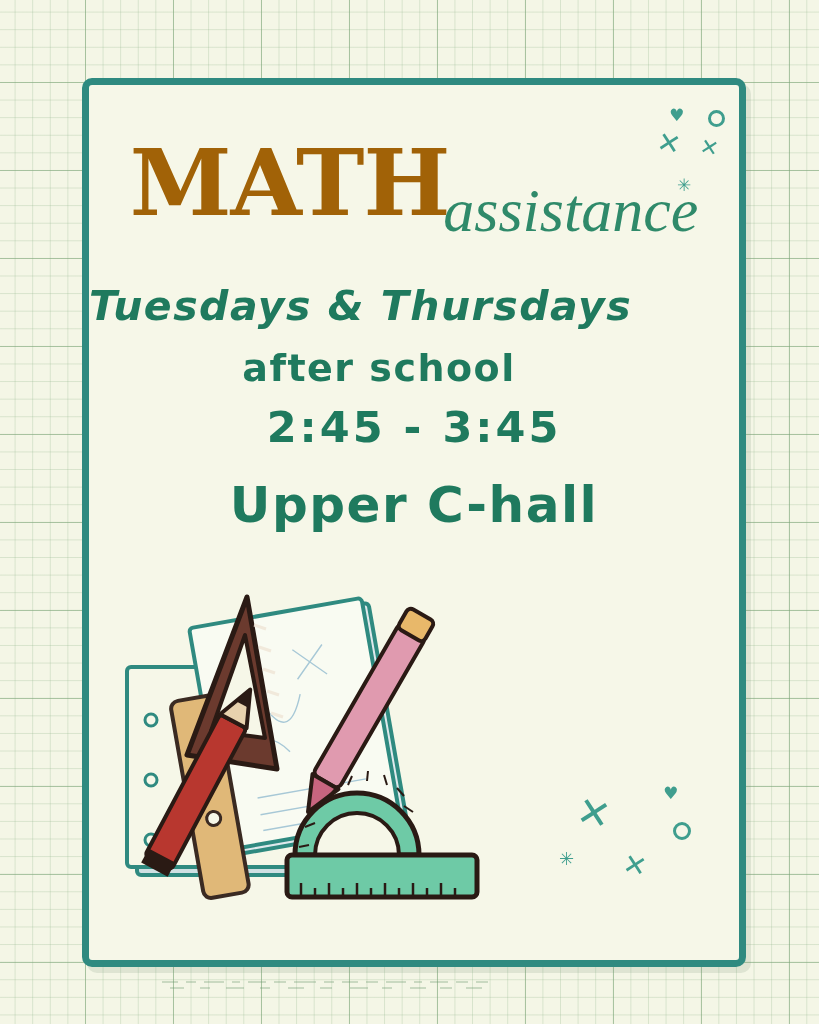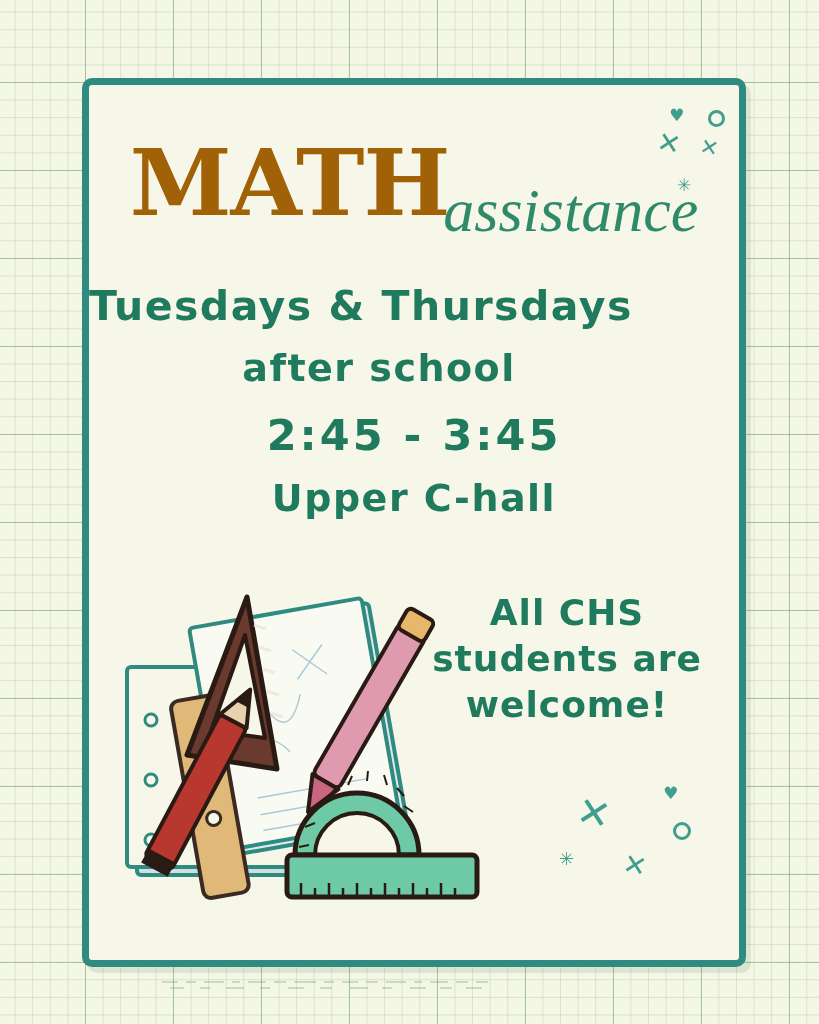--- a/index.html
+++ b/index.html
@@ -87,36 +87,37 @@
     color: #1f7a5e;
     font-family: "DejaVu Sans", sans-serif;
     font-weight: bold;
     letter-spacing: 1.5px;
     white-space: nowrap;
   }
   #line-days {
     position: absolute;
     left: 0; top: 197px; width: 524px;
     font-size: 41px;
+    font-style: italic;
   }
   #line-after {
     position: absolute;
     left: 0; top: 261px; width: 580px;
     font-size: 38px;
   }
   #line-time {
     position: absolute;
-    left: 0; top: 325px; width: 650px;
+    left: 0; top: 317px; width: 650px;
     font-size: 43px;
     letter-spacing: 3px;
   }
   #line-place {
     position: absolute;
     left: 0; top: 391px; width: 650px;
-    font-size: 38px;
+    font-size: 50px;
   }
 
   
   #welcome-block {
     position: absolute;
     right: 22px;
     top: 505px;
     width: 300px;
     text-align: center;
     color: #1f7a5e;
@@ -179,21 +180,20 @@
 
     <div class="title-row">
       <span class="title-math">MATH</span><span class="title-script">assistance</span>
     </div>
 
     <div class="info-line" id="line-days">Tuesdays &amp; Thursdays</div>
     <div class="info-line" id="line-after">after school</div>
     <div class="info-line" id="line-time">2:45 - 3:45</div>
     <div class="info-line" id="line-place">Upper C-hall</div>
 
-    <div id="welcome-block">All CHS students are welcome!</div>
 
     <span class="spark" style="left:574px; top:700px; font-size:17px;">♥</span>
     <span class="spark spark-x" style="left:488px; top:708px; font-size:40px;">✕</span>
     <div class="ring" style="left:584px; top:737px; width:12px; height:12px;"></div>
     <span class="spark" style="left:470px; top:765px; font-size:18px;">✳</span>
     <span class="spark spark-x" style="left:534px; top:767px; font-size:28px;">✕</span>
 
     <div id="illustration">
       <svg viewBox="0 0 390 360" width="390" height="360" xmlns="http://www.w3.org/2000/svg">
 

